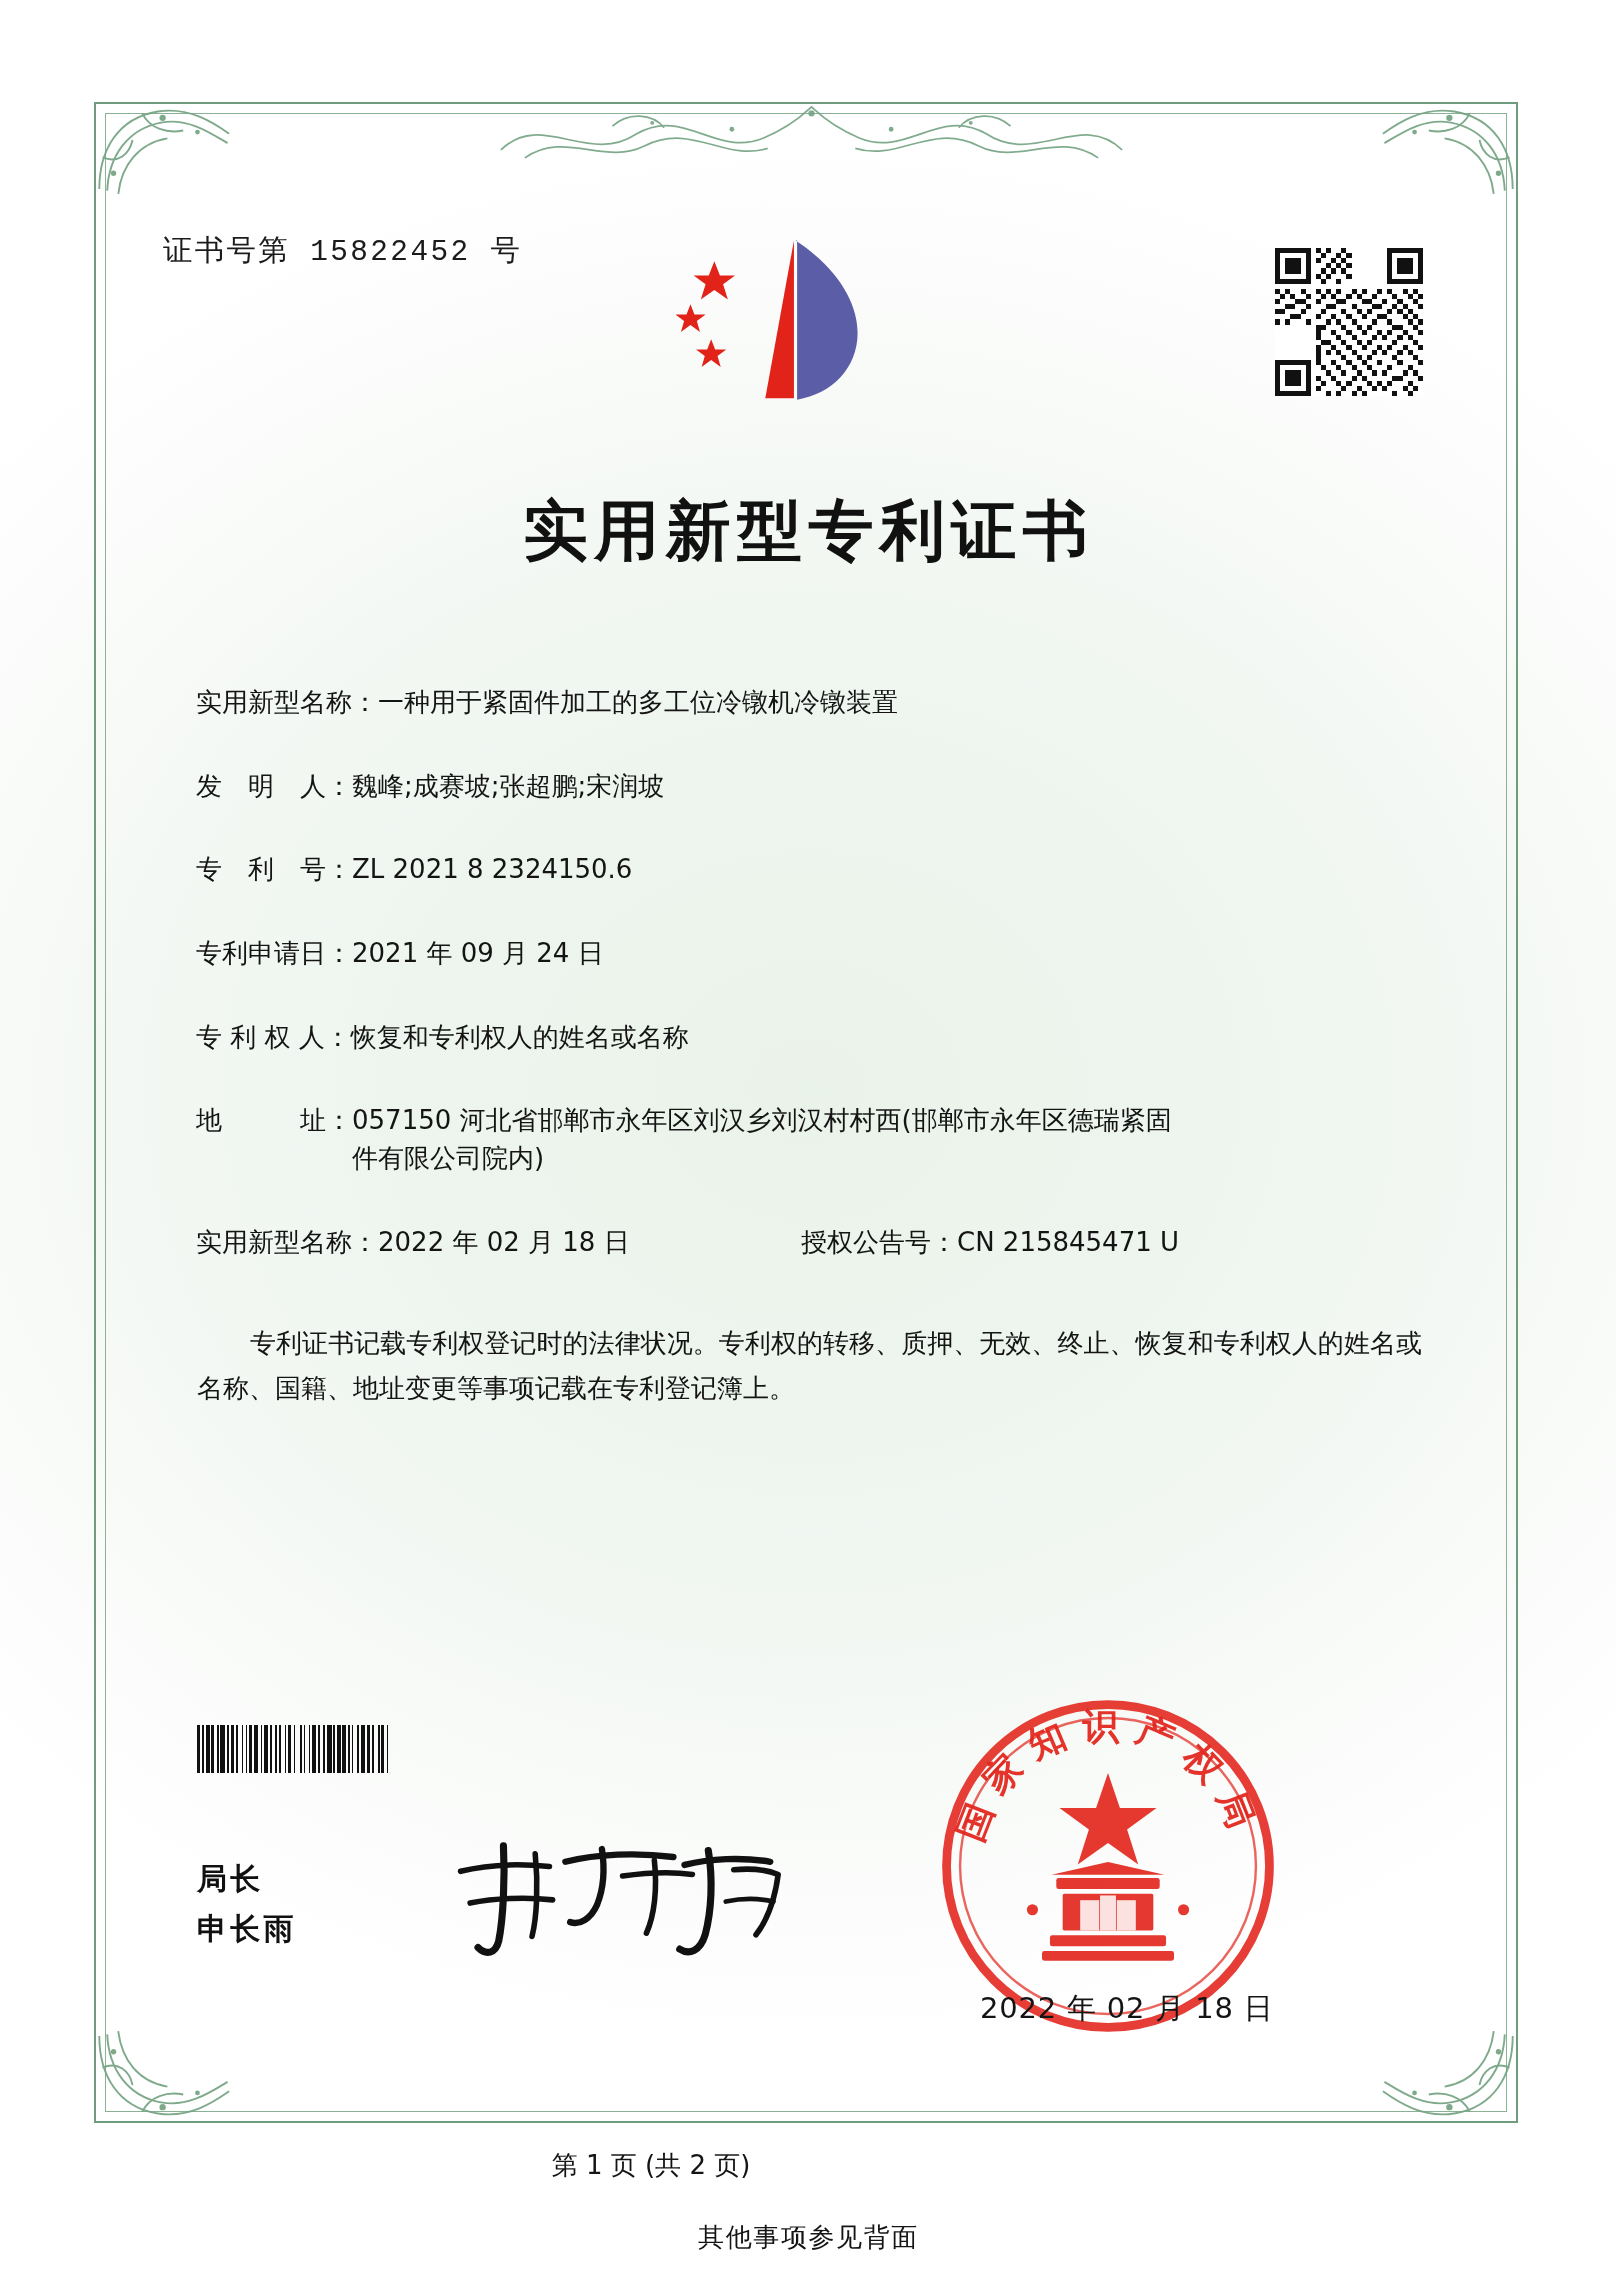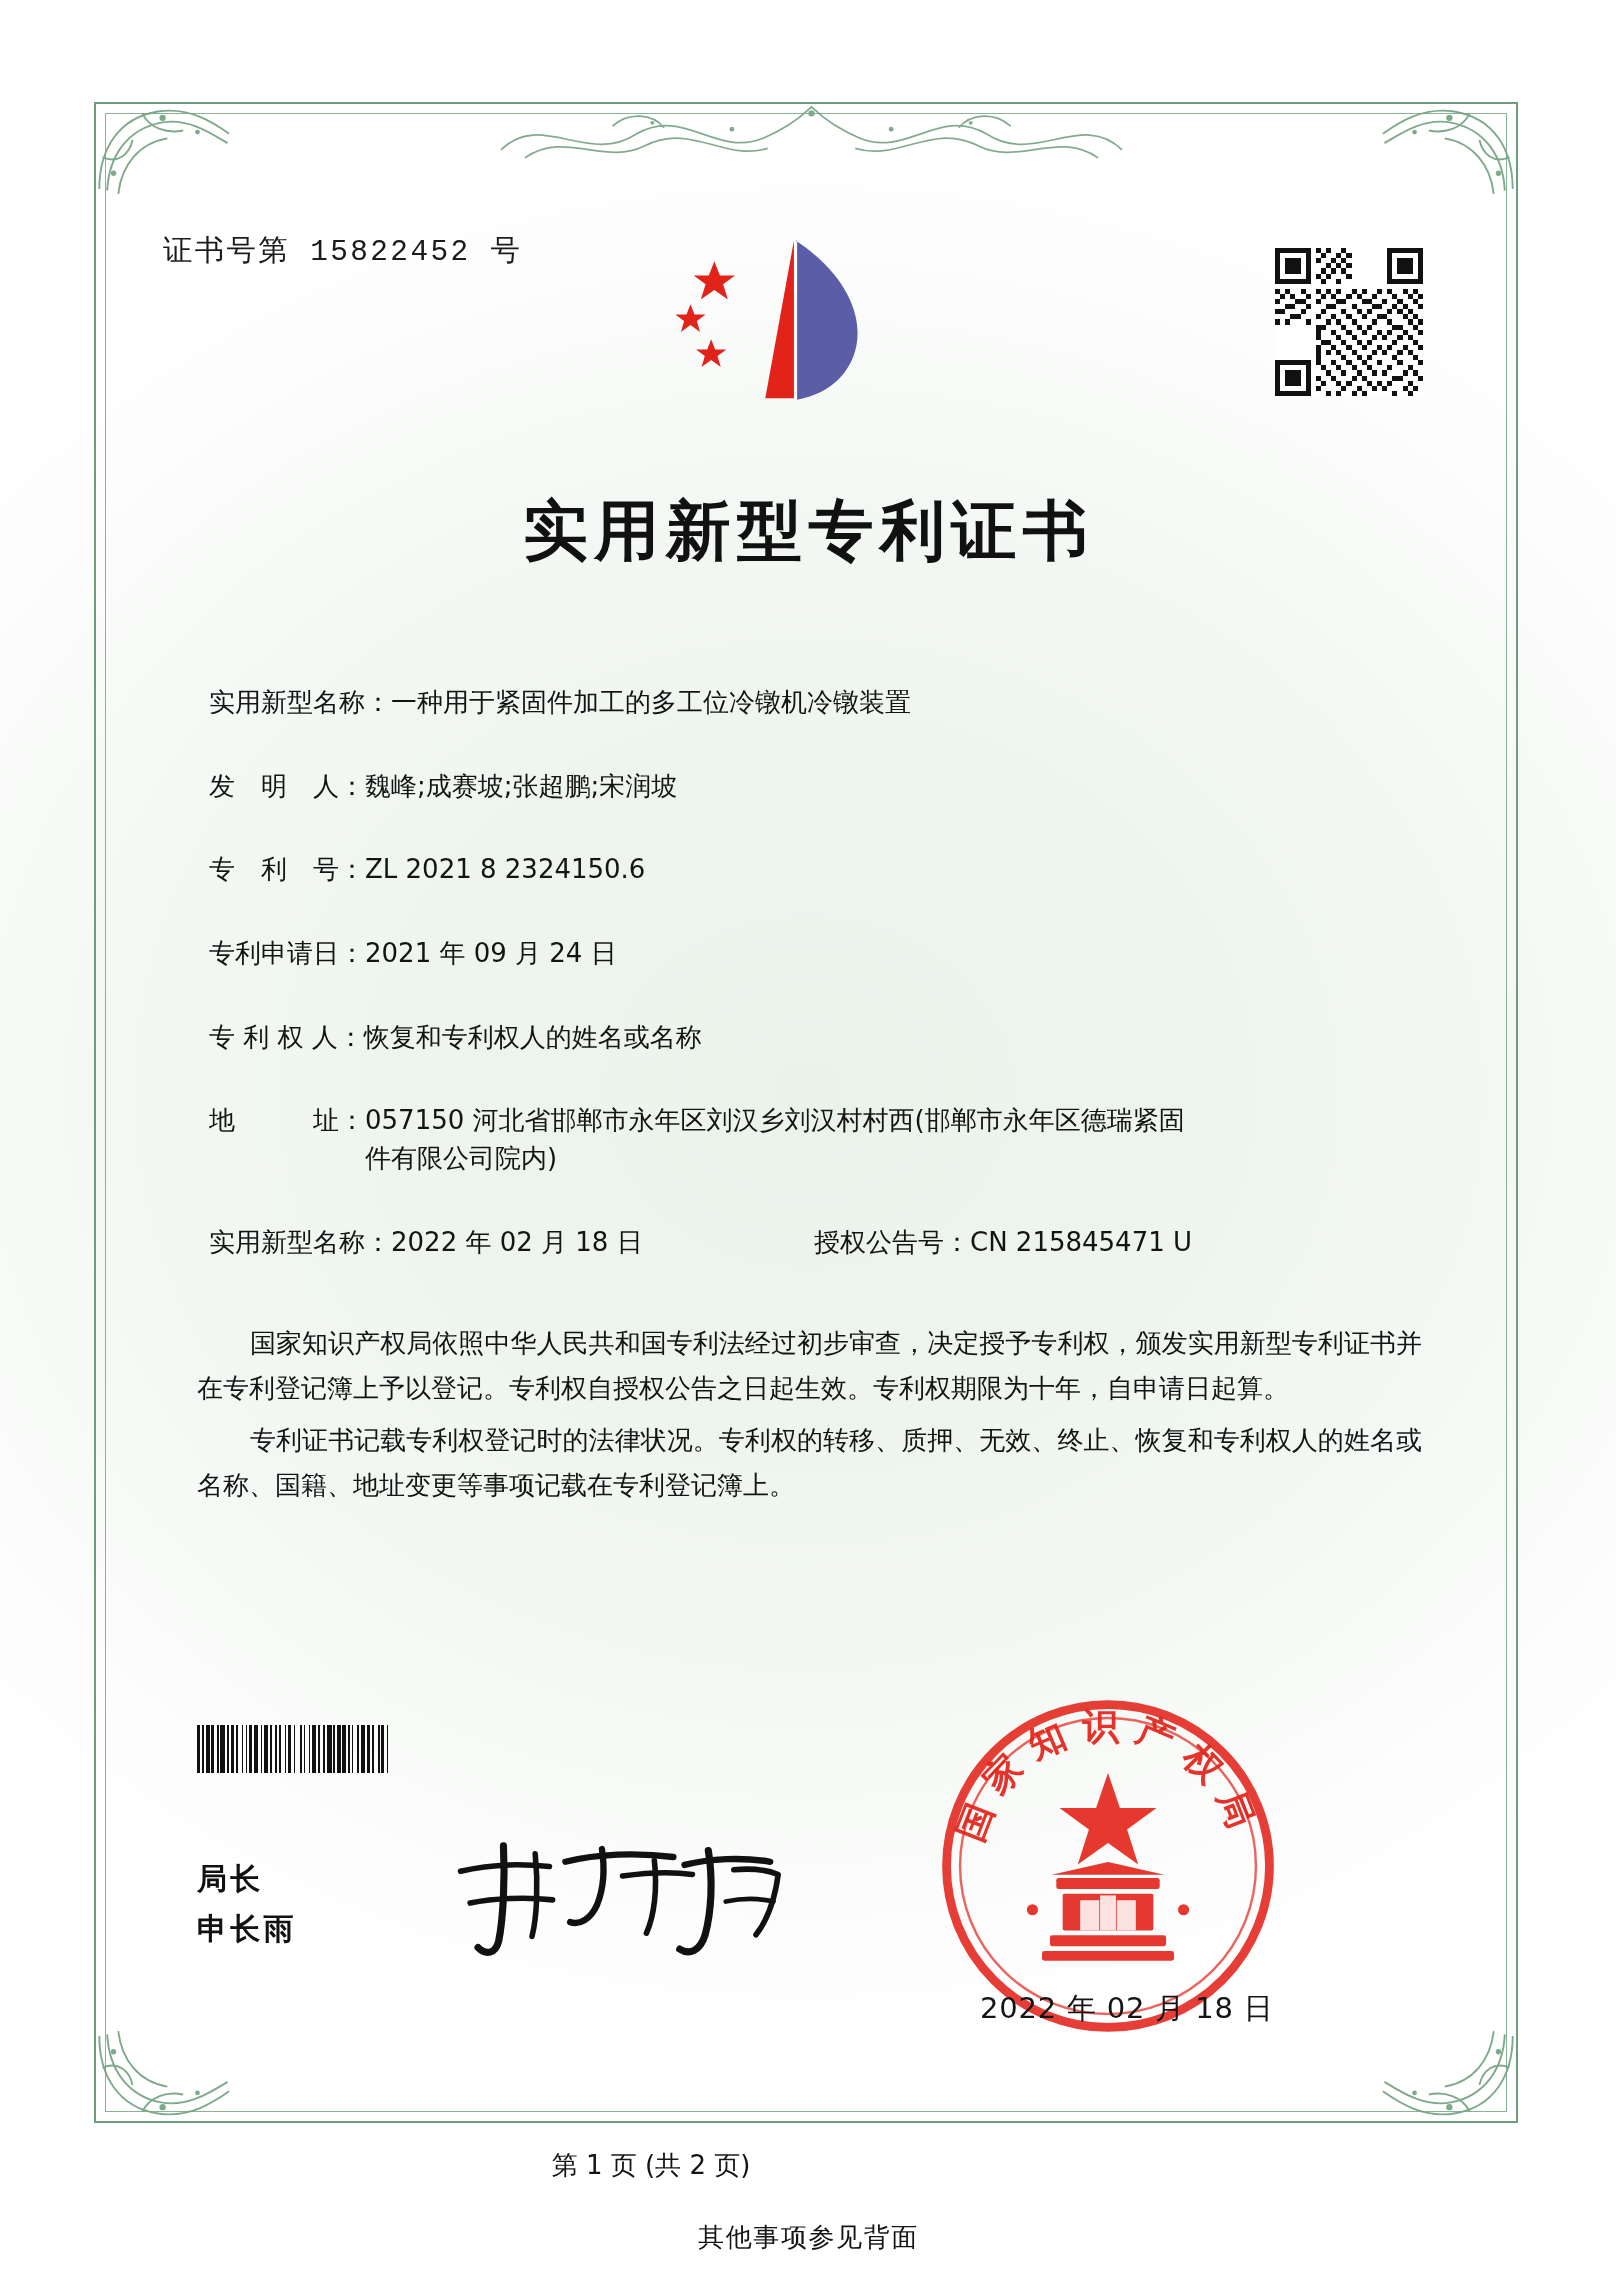--- a/index.html
+++ b/index.html
@@ -119,21 +119,20 @@
     top: 684px;
     width: 1225px;
   }
   .field-row {
     position: relative;
     margin-bottom: 46px;
     font-size: 26px;
     color: #141414;
     font-family: "DejaVu Sans", sans-serif;
     line-height: 1.45;
-    margin-left: 13px;
   }
   .f-label {
     display: inline-block;
     white-space: pre;
     color: #141414;
   }
   .f-value {
     display: inline;
     color: #141414;
   }
@@ -586,21 +585,20 @@
     </div>
 
     <div class="field-row row-pair">
       <span class="f-label">实用新型名称：</span><span class="f-value">2022 年 02 月 18 日</span>
       <span class="right-part"><span class="f-label">授权公告号：</span><span class="f-value">CN 215845471 U</span></span>
     </div>
 
   </div>
 
   <div class="paragraphs">
-    <p>国家知识产权局依照中华人民共和国专利法经过初步审查，决定授予专利权，颁发实用新型专利证书并在专利登记簿上予以登记。专利权自授权公告之日起生效。专利权期限为十年，自申请日起算。</p>
     <p>专利证书记载专利权登记时的法律状况。专利权的转移、质押、无效、终止、恢复和专利权人的姓名或名称、国籍、地址变更等事项记载在专利登记簿上。</p>
   </div>
 
   <div class="barcode" id="barcode-el">
       <span style="width:3.2px;background:#111111;"></span>
       <span style="width:1.6px;background:transparent;"></span>
       <span style="width:2.4px;background:#111111;"></span>
       <span style="width:1.6px;background:transparent;"></span>
       <span style="width:4px;background:#111111;"></span>
       <span style="width:1.6px;background:transparent;"></span>

